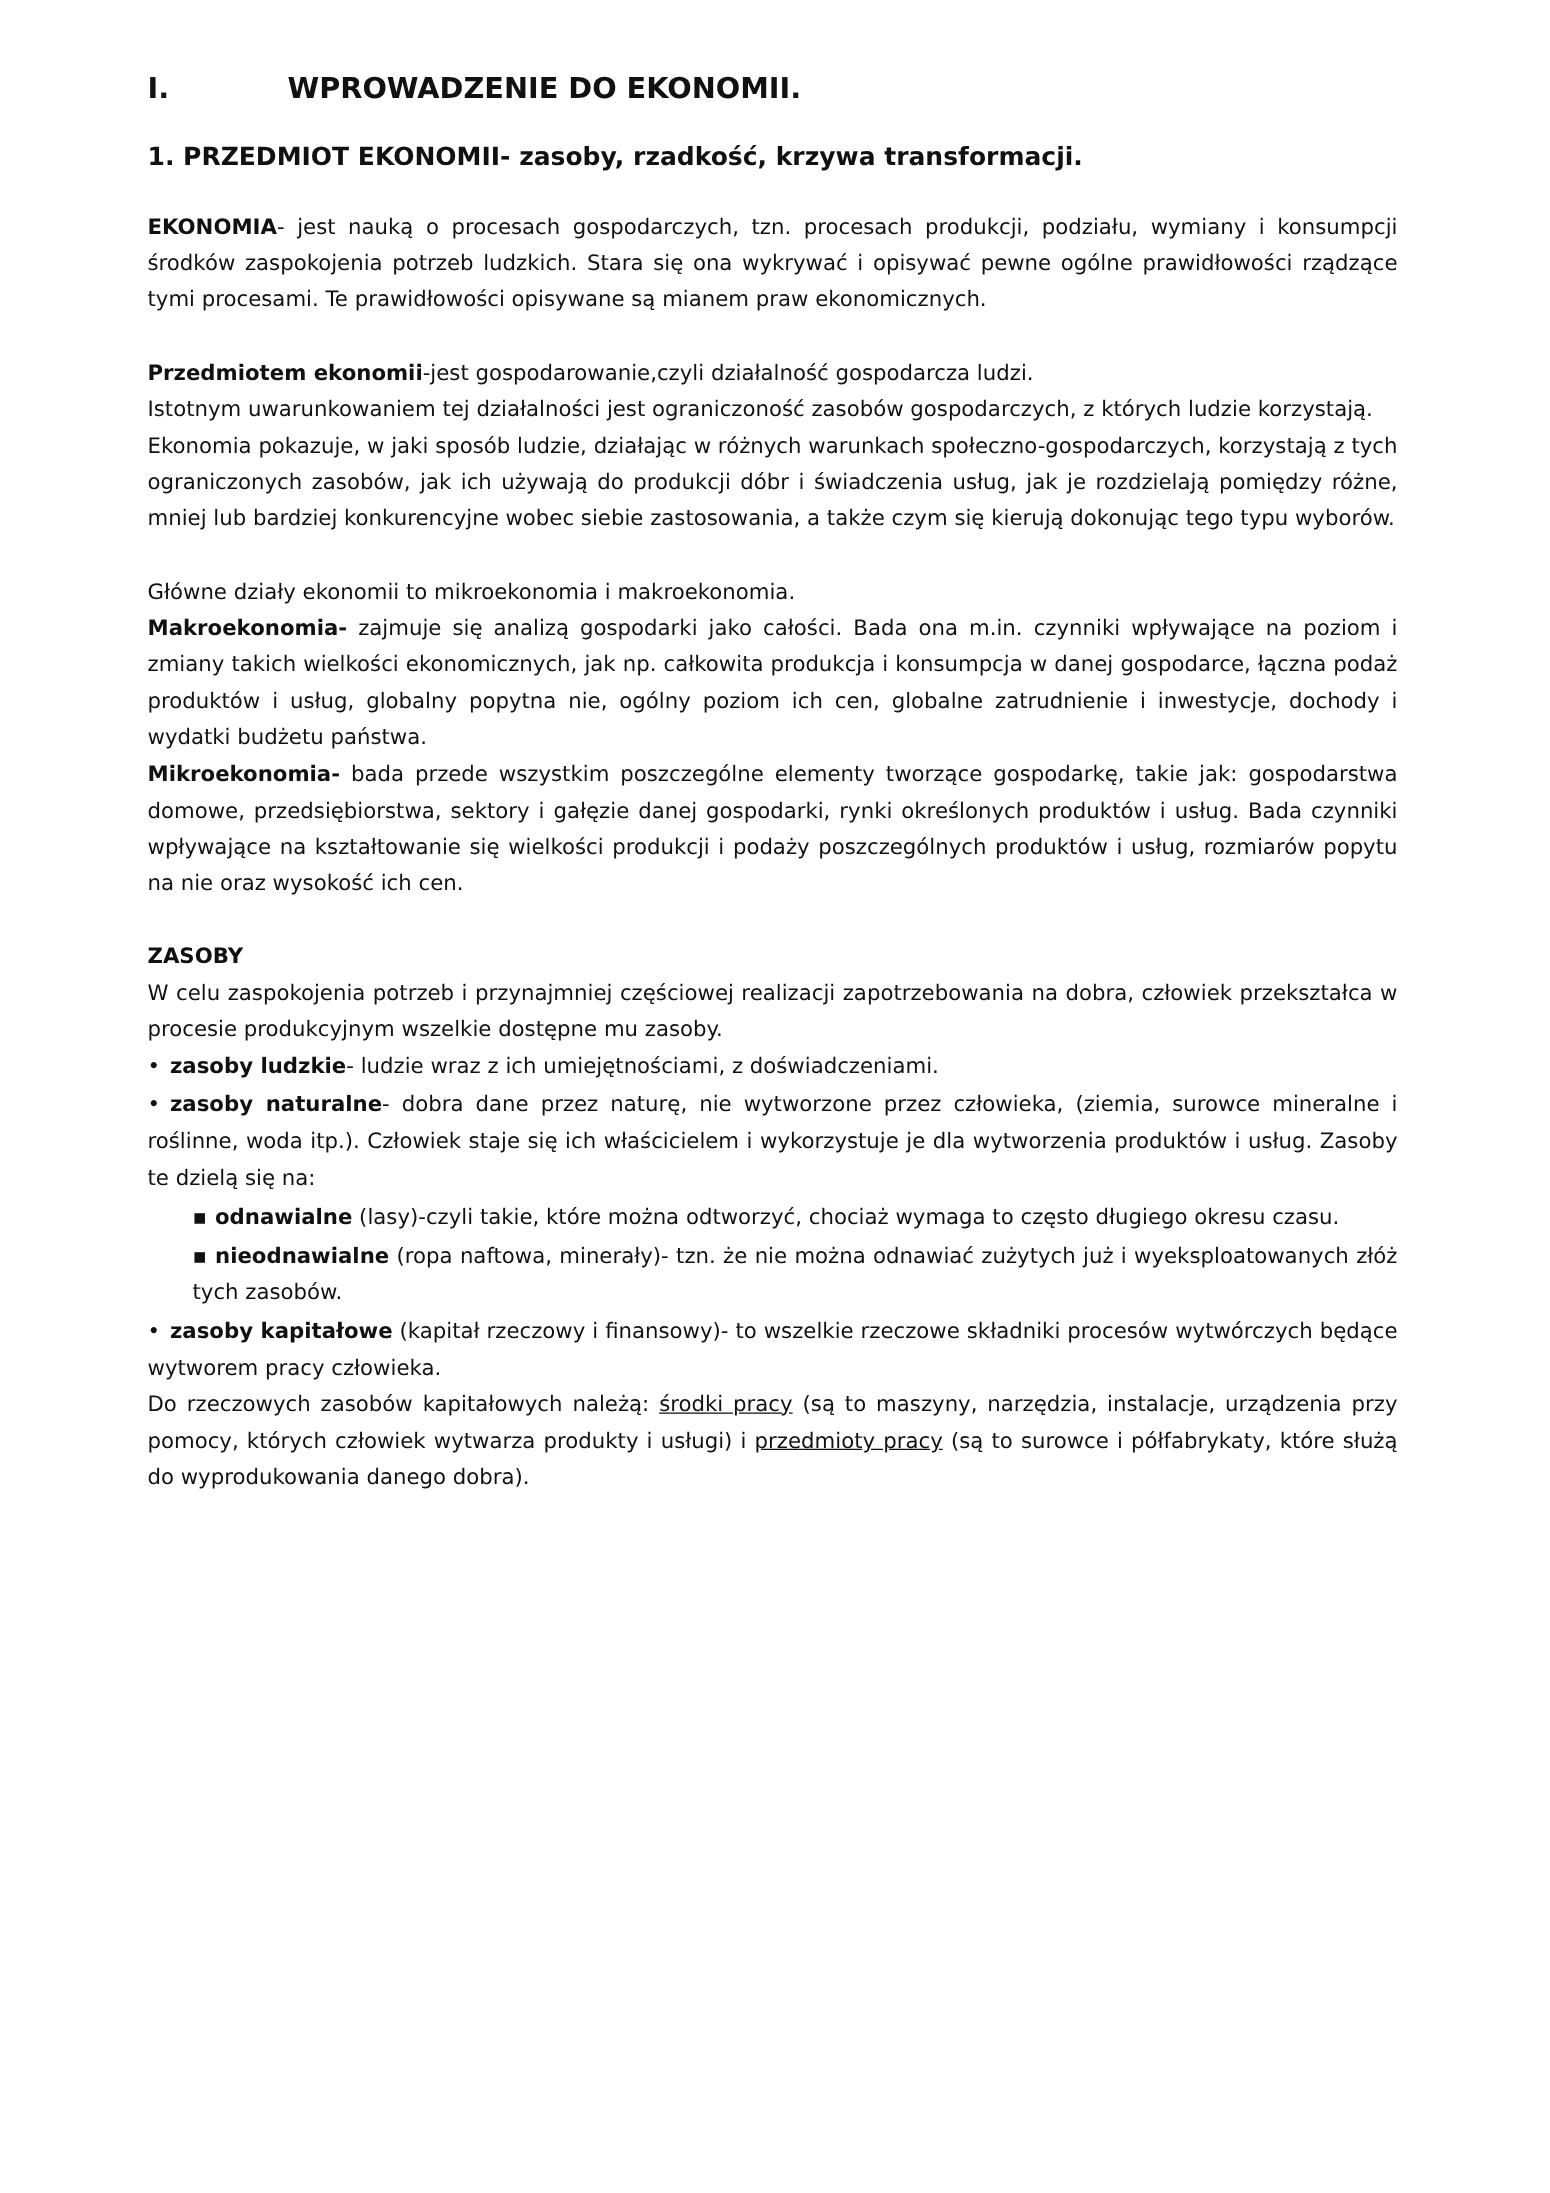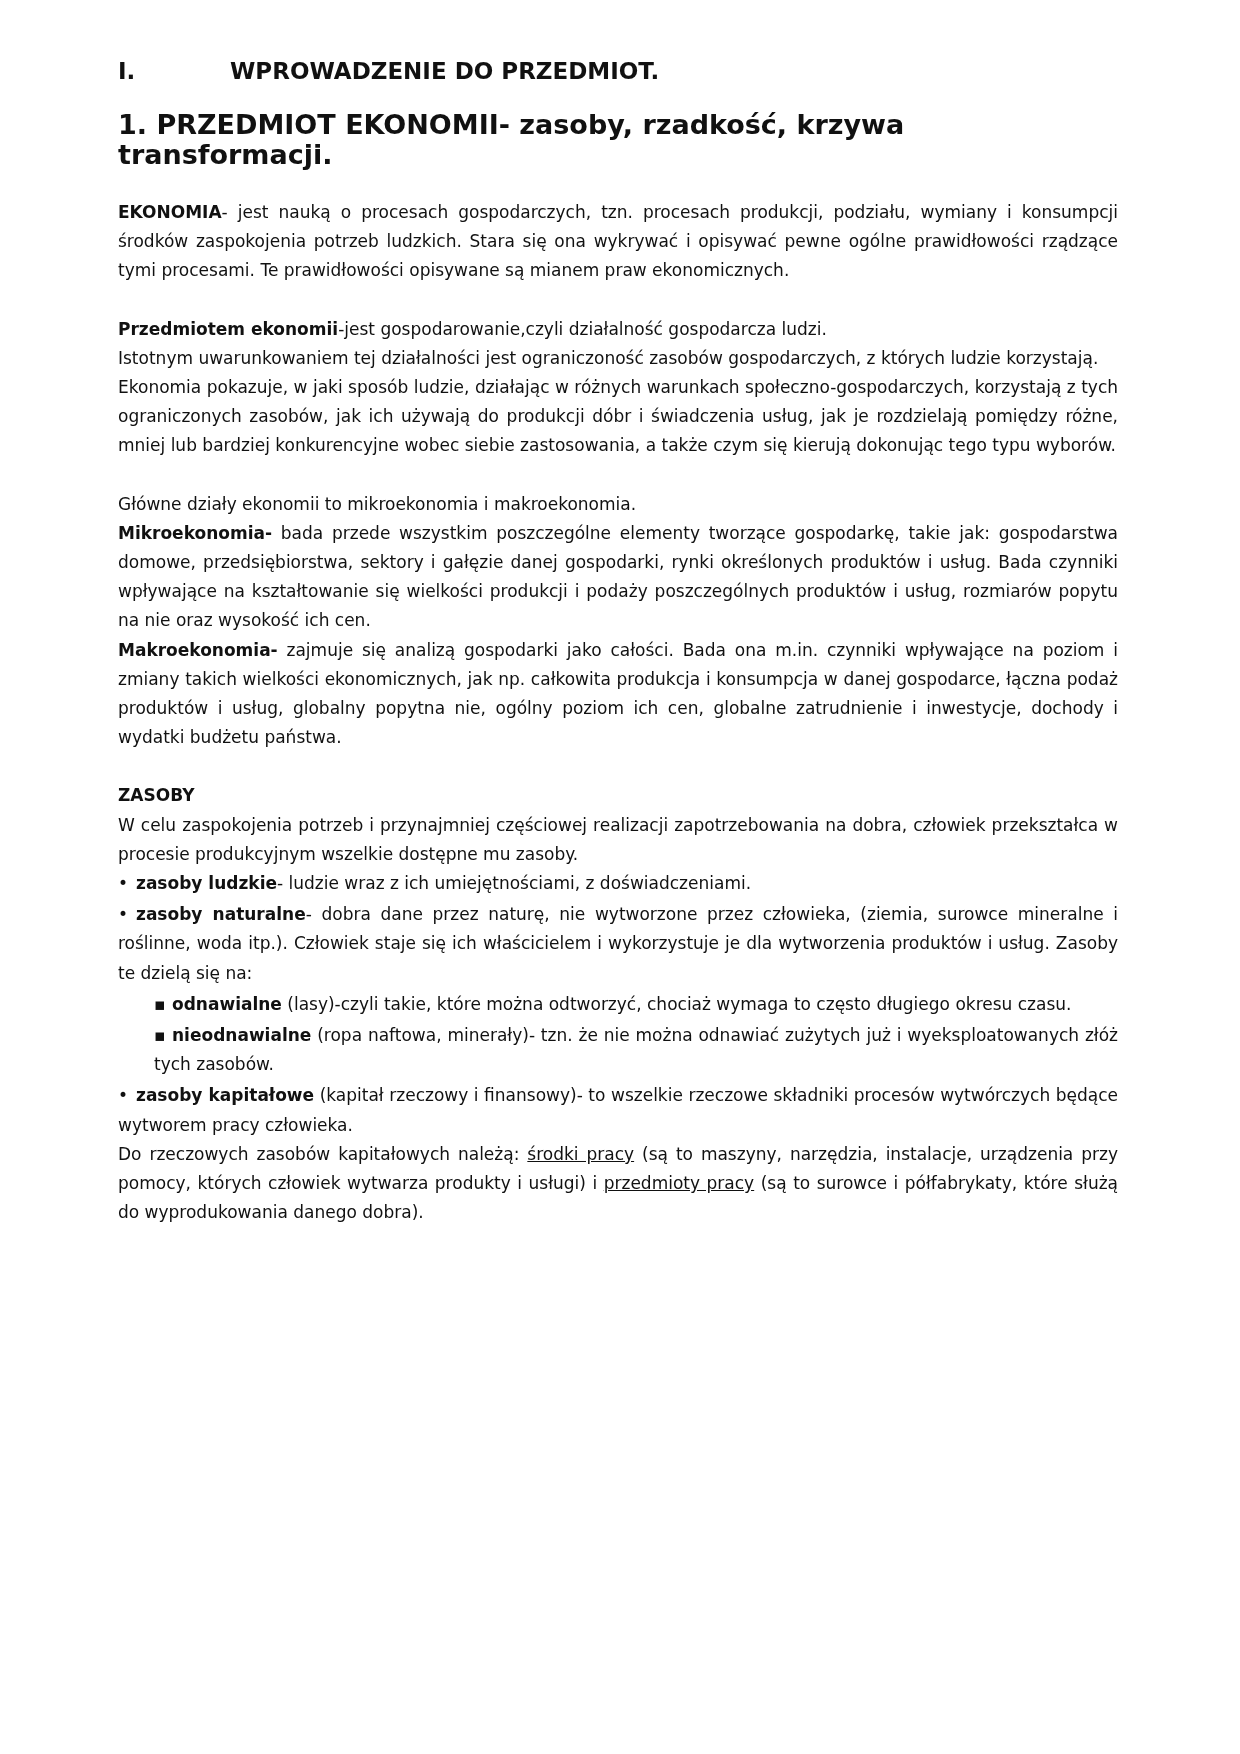--- a/index.html
+++ b/index.html
@@ -1,52 +1,52 @@
 <!DOCTYPE html>
 <html><head>
 <meta charset="utf-8">
 <style>
   html, body { margin:0; padding:0; background:#ffffff; }
   body { width:1240px; height:1754px; position:relative; overflow:hidden;
          font-family:"DejaVu Sans", sans-serif; color:#111; }
   .page { position:absolute; left:118px; top:56px; width:1000px; }
   .h1 { font-weight:bold; font-size:23px; line-height:30px; margin:0 0 24px 0; display:flex; }
   .h1 .num { width:112px; }
-  .h2 { font-weight:bold; font-size:27px; line-height:30px; margin:0 0 28px 0; }
+  .h2 { font-weight:bold; font-size:20px; line-height:30px; margin:0 0 28px 0; }
   p { margin:0; font-size:17px; line-height:29.2px; text-align:justify; }
   .gap { height:29px; }
   b { font-weight:bold; }
   .bul { padding-left:0; position:relative; }
   .bul .dot { display:inline-block; width:18px; }
   .sub { padding-left:36px; }
   .sub .sq { display:inline-block; width:18px; }
   u { text-decoration:underline; }
   .li-gap { margin-top:2px; }
 </style>
 </head>
 <body>
 
 <div class="page">
   <div class="h1">
     <span class="num">I.</span>
-    <span>WPROWADZENIE DO PRZEDMIOT.</span>
+    <span>WPROWADZENIE DO EKONOMII.</span>
   </div>
   <div class="h2">1.  PRZEDMIOT EKONOMII- zasoby, rzadkość, krzywa transformacji.</div>
 
   <p><b>EKONOMIA</b><span>- jest nauką o procesach gospodarczych, tzn. procesach produkcji, podziału, wymiany i konsumpcji środków zaspokojenia potrzeb ludzkich. Stara się ona wykrywać i opisywać pewne ogólne prawidłowości rządzące tymi procesami. Te prawidłowości opisywane są mianem praw ekonomicznych.</span></p>
   <div class="gap"></div>
 
   <p><b>Przedmiotem ekonomii</b><span>-jest gospodarowanie,czyli działalność gospodarcza ludzi.</span></p>
   <p>Istotnym uwarunkowaniem tej działalności jest ograniczoność zasobów gospodarczych, z których ludzie korzystają.</p>
   <p>Ekonomia pokazuje, w jaki sposób ludzie, działając w różnych warunkach społeczno-gospodarczych, korzystają z tych ograniczonych zasobów, jak ich używają do produkcji dóbr i świadczenia usług, jak je rozdzielają pomiędzy różne, mniej lub bardziej konkurencyjne wobec siebie zastosowania, a także czym się kierują dokonując tego typu wyborów.</p>
   <div class="gap"></div>
 
   <p>Główne działy ekonomii to mikroekonomia i makroekonomia.</p>
+  <p><b>Makroekonomia-</b><span> zajmuje się analizą gospodarki jako całości. Bada ona m.in. czynniki wpływające na poziom i zmiany takich wielkości ekonomicznych, jak np. całkowita produkcja i konsumpcja w danej gospodarce, łączna podaż produktów i usług, globalny popytna nie, ogólny poziom ich cen, globalne zatrudnienie i inwestycje, dochody i wydatki budżetu państwa.</span></p>
   <p><b>Mikroekonomia-</b><span> bada przede wszystkim poszczególne elementy tworzące gospodarkę, takie jak: gospodarstwa domowe, przedsiębiorstwa, sektory i gałęzie danej gospodarki, rynki określonych produktów i usług. Bada czynniki wpływające na kształtowanie się wielkości produkcji i podaży poszczególnych produktów i usług, rozmiarów popytu na nie oraz wysokość ich cen.</span></p>
-  <p><b>Makroekonomia-</b><span> zajmuje się analizą gospodarki jako całości. Bada ona m.in. czynniki wpływające na poziom i zmiany takich wielkości ekonomicznych, jak np. całkowita produkcja i konsumpcja w danej gospodarce, łączna podaż produktów i usług, globalny popytna nie, ogólny poziom ich cen, globalne zatrudnienie i inwestycje, dochody i wydatki budżetu państwa.</span></p>
   <div class="gap"></div>
 
   <p><b>ZASOBY</b></p>
   <p>W celu zaspokojenia potrzeb i przynajmniej częściowej realizacji zapotrzebowania na dobra, człowiek przekształca w procesie produkcyjnym wszelkie dostępne mu zasoby.</p>
 
   <p class="bul"><span class="dot">•</span><b>zasoby ludzkie</b><span>- ludzie wraz z ich umiejętnościami, z doświadczeniami.</span></p>
   <p class="bul li-gap"><span class="dot">•</span><b>zasoby naturalne</b><span>- dobra dane przez naturę, nie wytworzone przez człowieka, (ziemia, surowce mineralne i roślinne, woda itp.). Człowiek staje się ich właścicielem i wykorzystuje je dla wytworzenia produktów i usług. Zasoby te dzielą się na:</span></p>
   <p class="sub li-gap"><span class="sq">▪</span><b>odnawialne</b><span> (lasy)-czyli takie, które można odtworzyć, chociaż wymaga to często długiego okresu czasu.</span></p>
   <p class="sub li-gap"><span class="sq">▪</span><b>nieodnawialne</b><span> (ropa naftowa, minerały)- tzn. że nie można odnawiać zużytych już i wyeksploatowanych złóż tych zasobów.</span></p>
   <p class="bul li-gap"><span class="dot">•</span><b>zasoby kapitałowe</b><span> (kapitał rzeczowy i finansowy)- to wszelkie rzeczowe składniki procesów wytwórczych będące wytworem pracy człowieka.</span></p>

